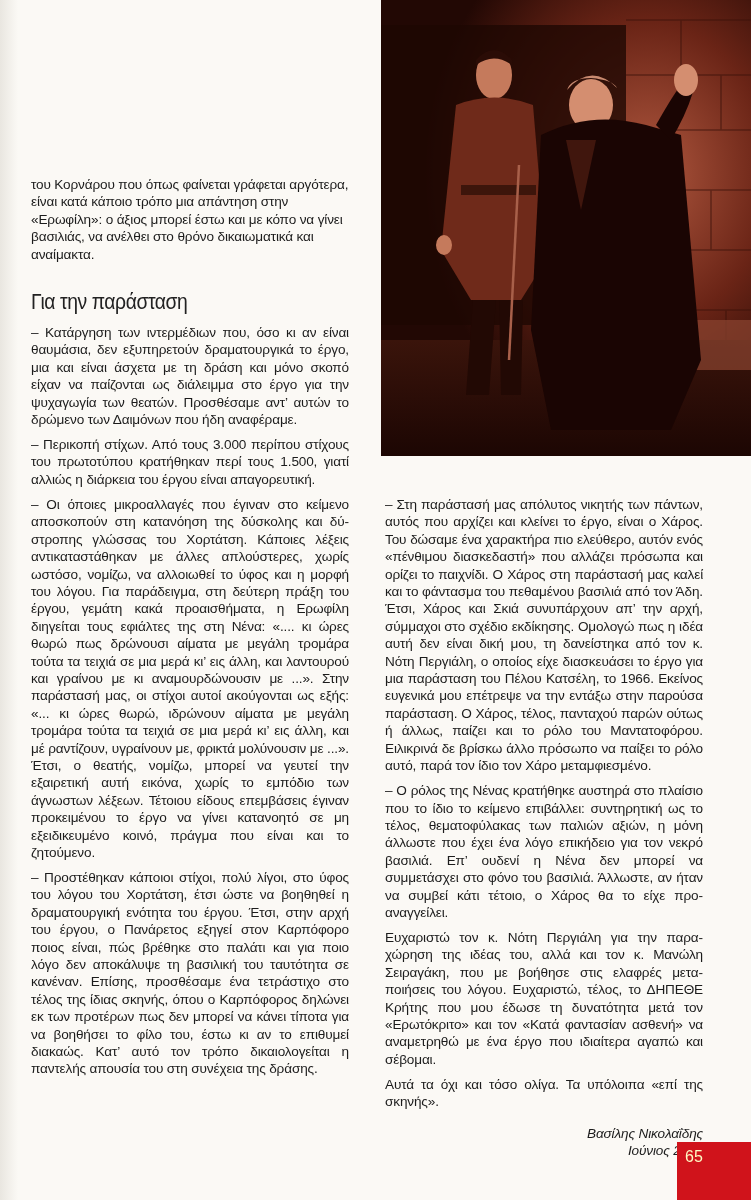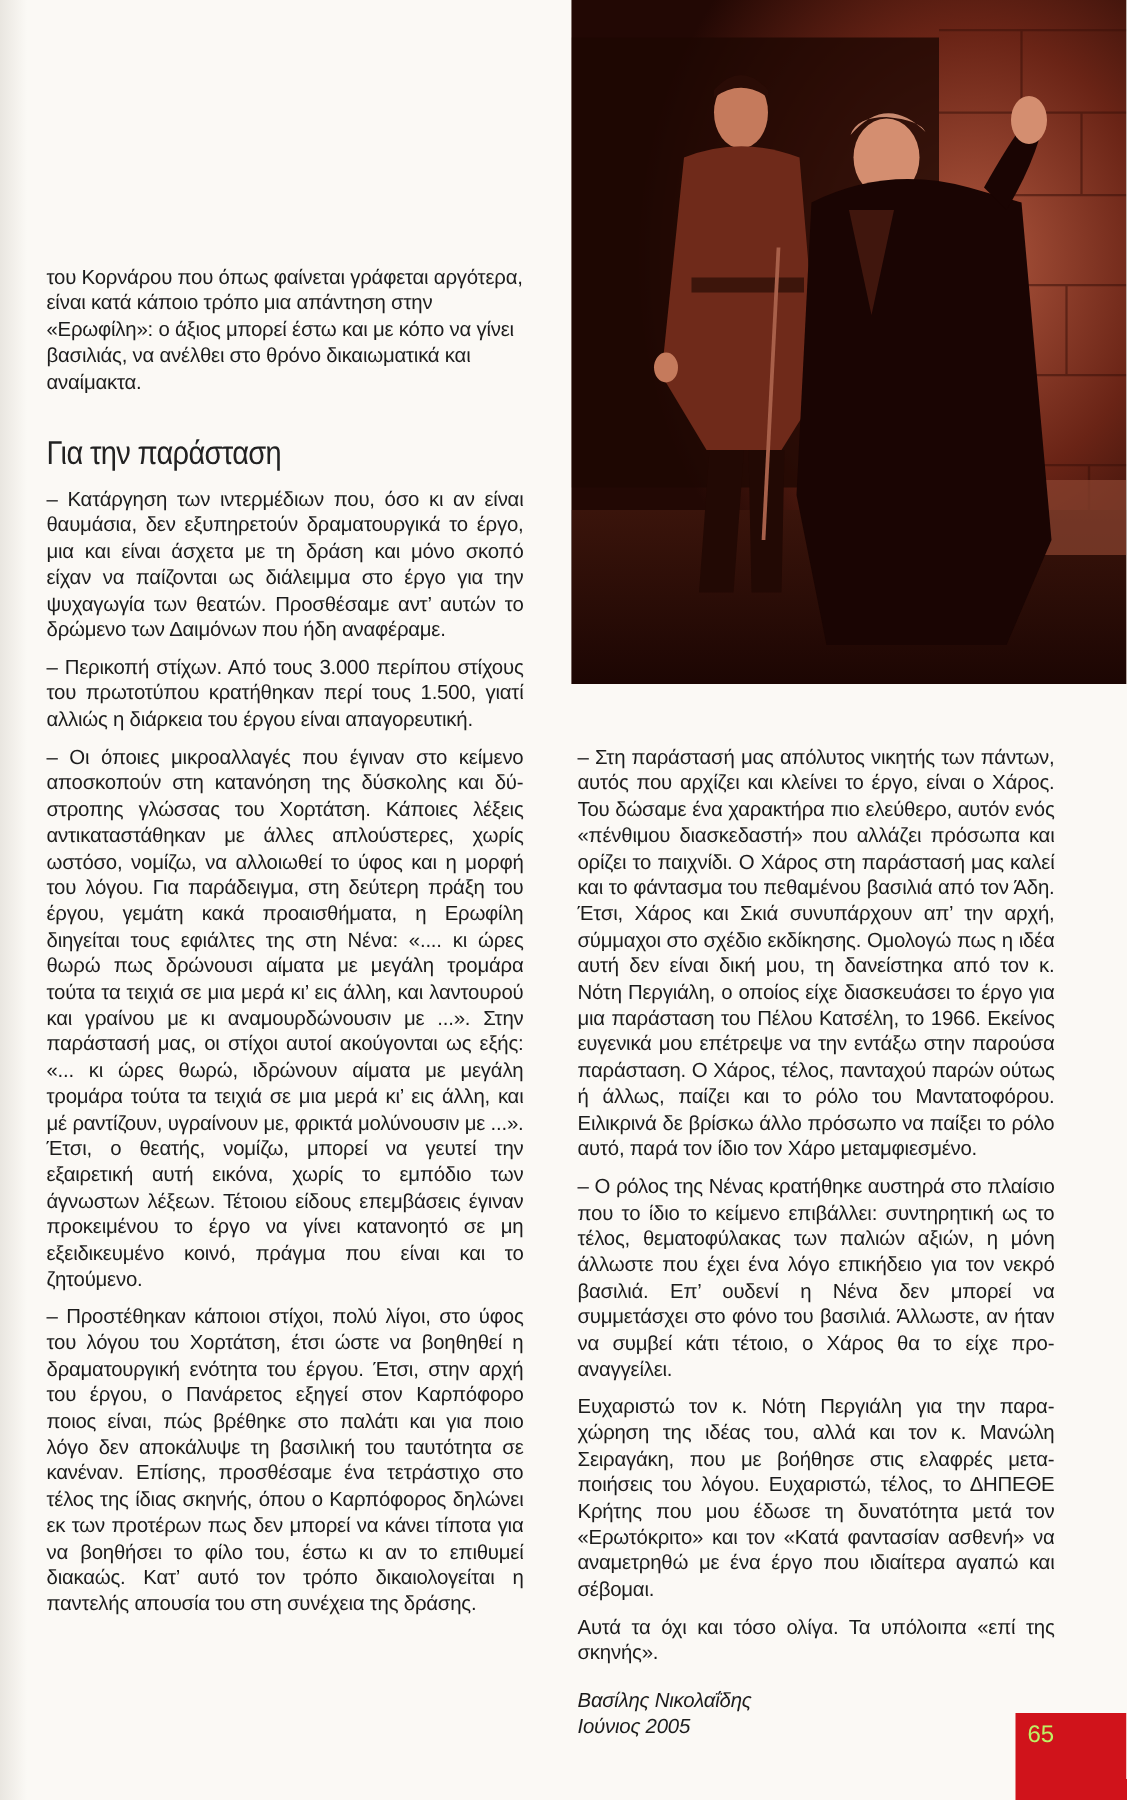--- a/index.html
+++ b/index.html
@@ -23,35 +23,35 @@
   .col p { margin: 0 0 7.6px 0; hyphens: manual; }
   .col p.intro { text-align: left; }
   .section-heading {
     font-family: "Liberation Sans Narrow", "Liberation Sans", sans-serif;
     font-size: 22px; line-height: 26px; font-weight: normal;
     margin: 26px 0 9px 0; letter-spacing: -0.5px;
     transform: scaleX(0.88); transform-origin: left center;
     color: #222;
   }
   .signature {
-    font-style: italic; text-align: left; margin-top: 14px;
+    font-style: italic; text-align: right; margin-top: 14px;
     line-height: 17.4px;
   }
   .photo {
     position: absolute; left: 381px; top: 0; width: 370px; height: 456px;
     background: #2a0c06; overflow: hidden;
   }
   .photo svg { display: block; width: 100%; height: 100%; }
   .page-number-box {
     position: absolute; left: 677px; top: 1142px; width: 74px; height: 58px;
     background: #d0131b;
   }
   .page-number {
     position: absolute; left: 8px; top: 5px;
-    color: #bef264; font-size: 16px; line-height: 20px;
+    color: #fef9c3; font-size: 16px; line-height: 20px;
   }
 </style>
 </head>
 <body>
 
 <div class="page-shade"></div>
 
 <div class="photo">
   <svg viewBox="0 0 370 456" preserveAspectRatio="none">
     <defs>

